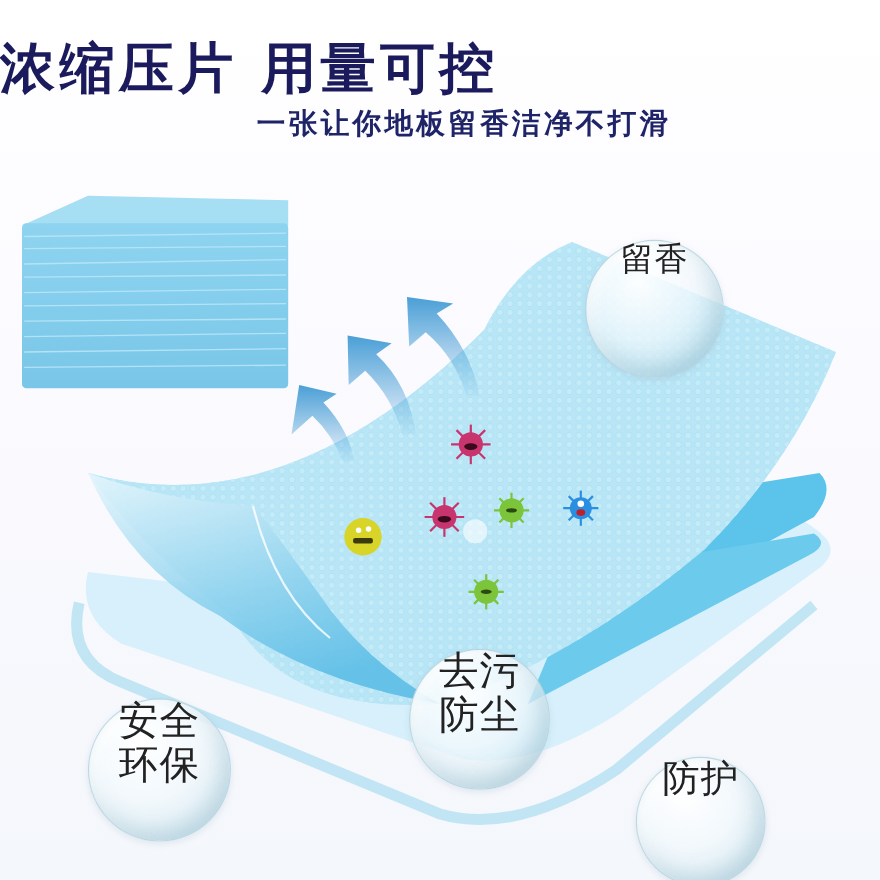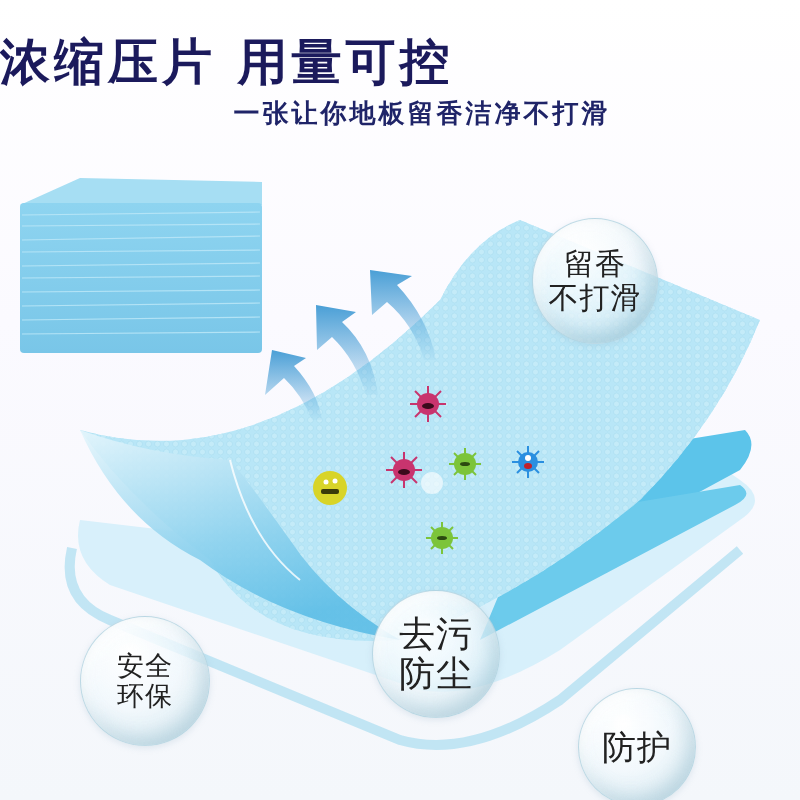--- a/index.html
+++ b/index.html
@@ -11,26 +11,26 @@
     font-size:50px; font-weight:bold; color:#1b1a5c; letter-spacing:4px; line-height:64px; }
   .subline { position:absolute; top:96px; left:0; width:800px; text-align:center;
     font-size:26px; font-weight:bold; color:#1f2468; letter-spacing:3px; line-height:34px;padding-left:44px; }
 
   svg.art { position:absolute; left:0; top:0; width:800px; height:800px; }
 
   .bubble { position:absolute; border-radius:50%;
     background:radial-gradient(circle at 38% 30%, rgba(255,255,255,0.95) 0%, rgba(240,248,252,0.75) 45%, rgba(200,225,235,0.55) 80%, rgba(170,205,220,0.7) 100%);
     box-shadow: inset -6px -8px 18px rgba(120,170,190,0.35), inset 6px 8px 14px rgba(255,255,255,0.9), 0 2px 6px rgba(150,180,200,0.25);
     border:1px solid rgba(170,205,220,0.7);
-    display:flex; flex-direction:column; align-items:center; justify-content:center;
+    display:flex; flex-direction:column; align-items:center; justify-content:flex-start;
     color:#222; font-weight:normal; }
   .bubble span { display:block; line-height:1.12; letter-spacing:1px; }
 
   .b-fragrance { left:532px; top:218px; width:126px; height:126px; font-size:30px; }
-  .b-safe { left:80px; top:616px; width:130px; height:130px; font-size:27px; }
+  .b-safe { left:80px; top:635px; width:130px; height:130px; font-size:36px; }
   .b-stain { left:372px; top:590px; width:128px; height:128px; font-size:36px; }
   .b-nourish { left:578px; top:688px; width:118px; height:118px; font-size:34px; }
 </style>
 </head>
 <body>
 
 <div class="canvas">
 
   <div class="headline">浓缩压片 用量可控</div>
   <div class="subline">一张让你地板留香洁净不打滑</div>
@@ -160,21 +160,20 @@
           </g>
         <circle r="10" fill="#2a8fe0"></circle>
           <circle cy="-4" r="3" fill="#fff"></circle>
           <ellipse cy="4" rx="4" ry="3" fill="#c0202a"></ellipse>
       </g>
     </g>
   </svg>
 
   <div class="bubble b-fragrance">
     <span>留香</span>
-    <span>不打滑</span>
   </div>
 
   <div class="bubble b-safe">
     <span>安全</span>
     <span>环保</span>
   </div>
 
   <div class="bubble b-stain">
     <span>去污</span>
     <span>防尘</span>

